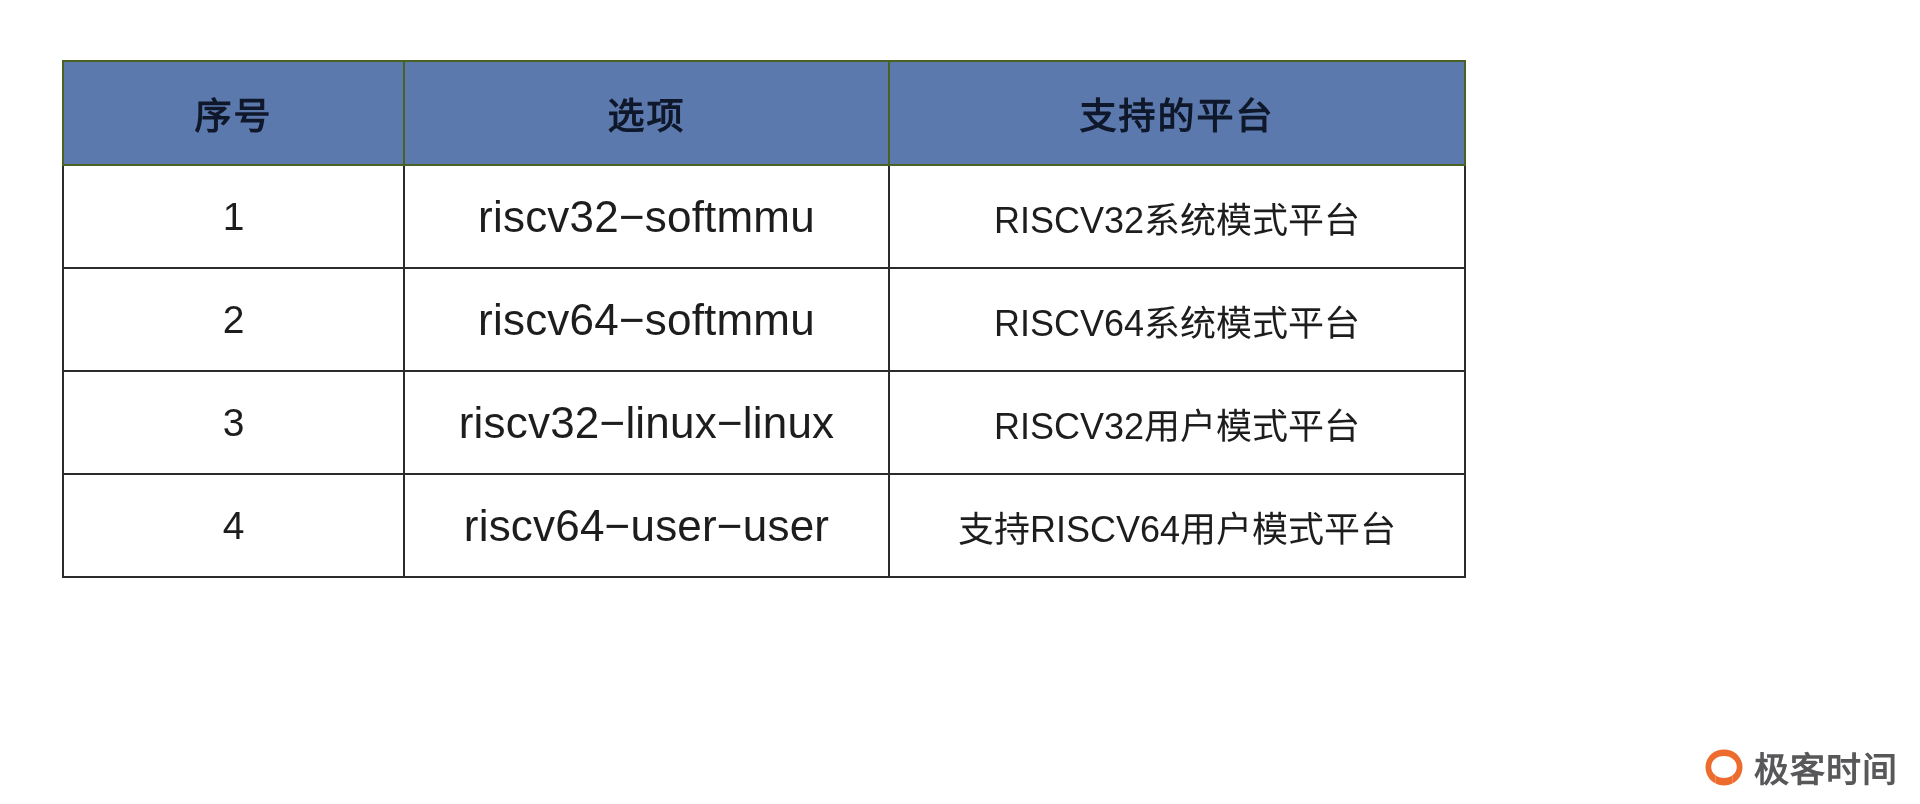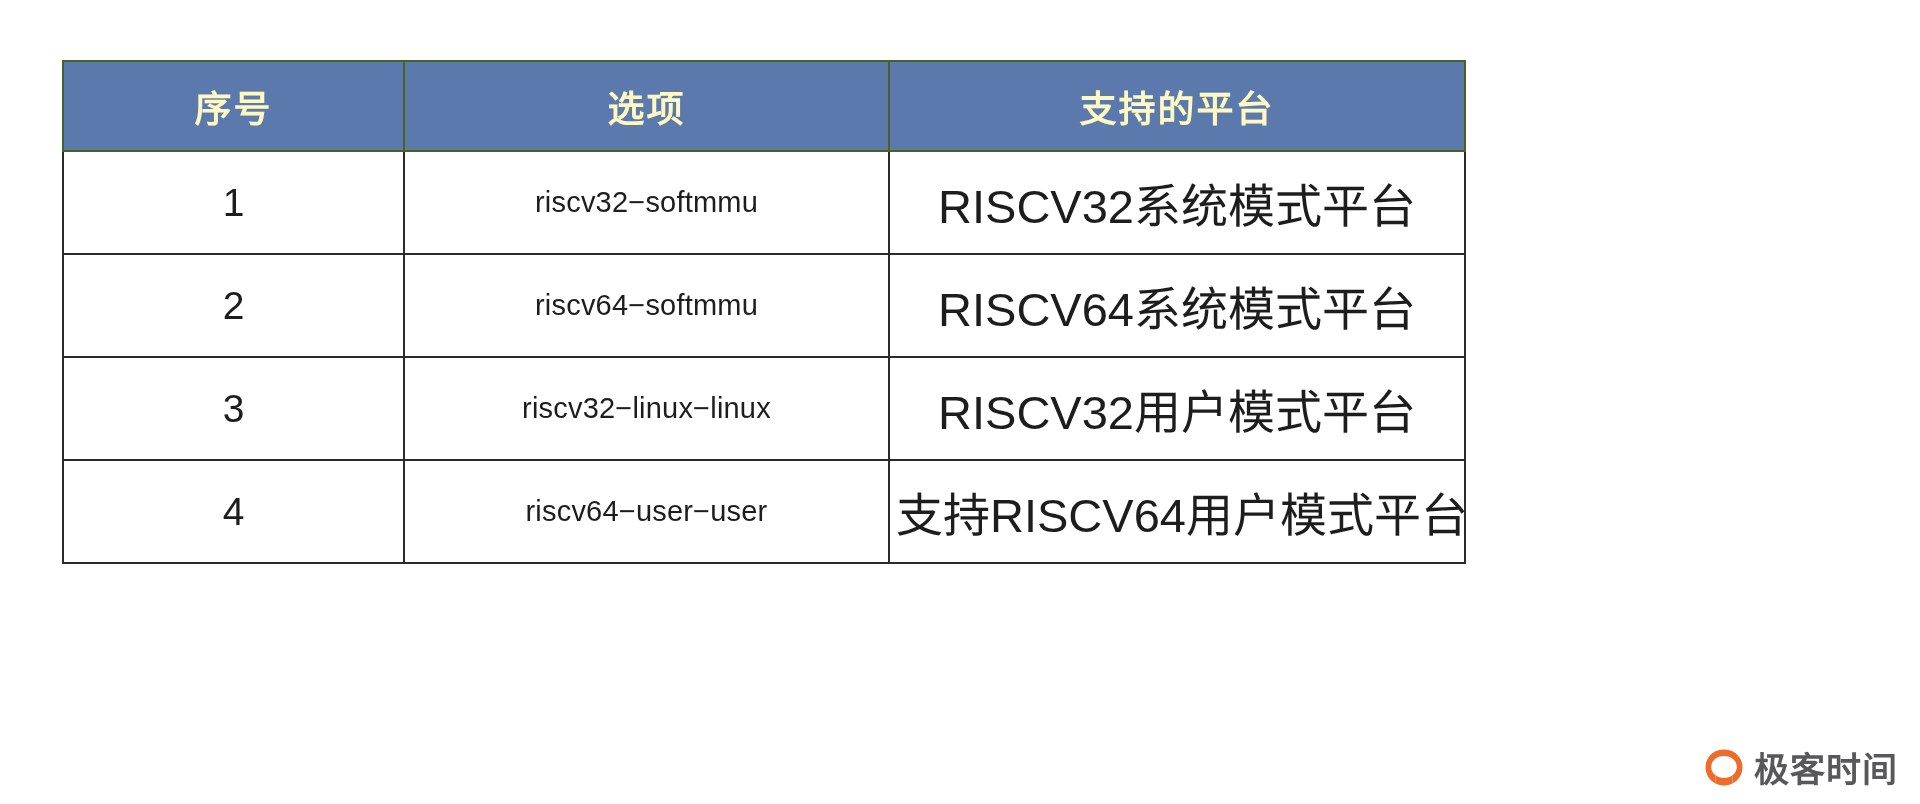--- a/index.html
+++ b/index.html
@@ -31,25 +31,25 @@
     width: 1402px;
   }
 
   table.platform-table col.col-index   { width: 341px; }
   table.platform-table col.col-option  { width: 485px; }
   table.platform-table col.col-support { width: 576px; }
 
   
   thead th {
     background: #5b79ad;
-    color: #fef9c3;
+    color: #0f172a;
     font-size: 37px;
     font-weight: 700;
     letter-spacing: 2px;
-    height: 90px;
+    height: 104px;
     text-align: center;
     vertical-align: middle;
     border: 2px solid #4a6124;
     padding: 0;
     box-sizing: border-box;
   }
 
   
   tbody td {
     background: #ffffff;
@@ -62,25 +62,25 @@
     border: 2px solid #2b2b2b;
     padding: 0 6px;
     box-sizing: border-box;
     white-space: nowrap;
   }
 
   tbody td.cell-index {
     font-size: 39px;
   }
   tbody td.cell-option {
-    font-size: 29px;
+    font-size: 44px;
     letter-spacing: 0.2px;
   }
   tbody td.cell-support {
-    font-size: 47px;
+    font-size: 36px;
     margin-top: 23px;
   }
 
   
   #watermark {
     position: absolute;
     right: 22px;
     bottom: 14px;
     display: flex;
     align-items: center;

